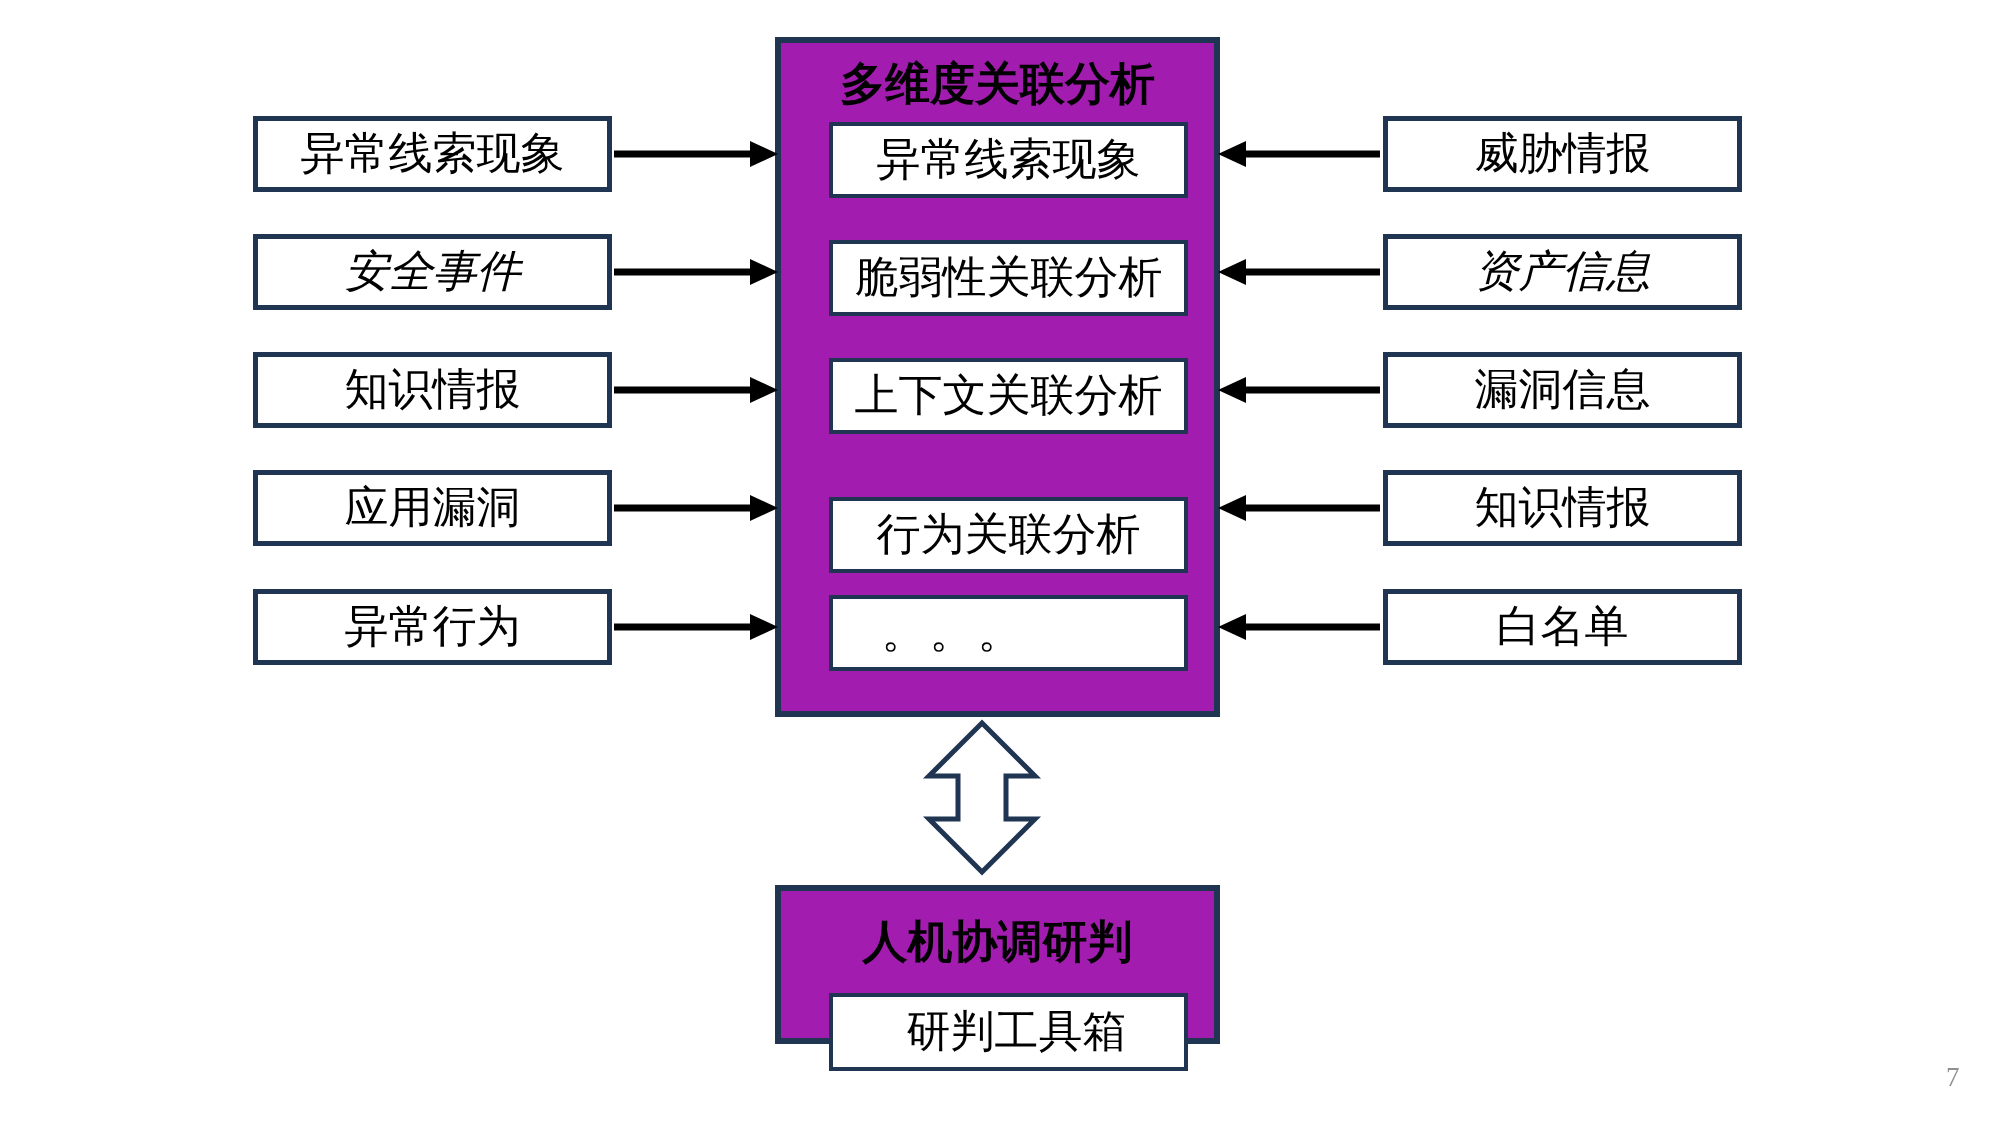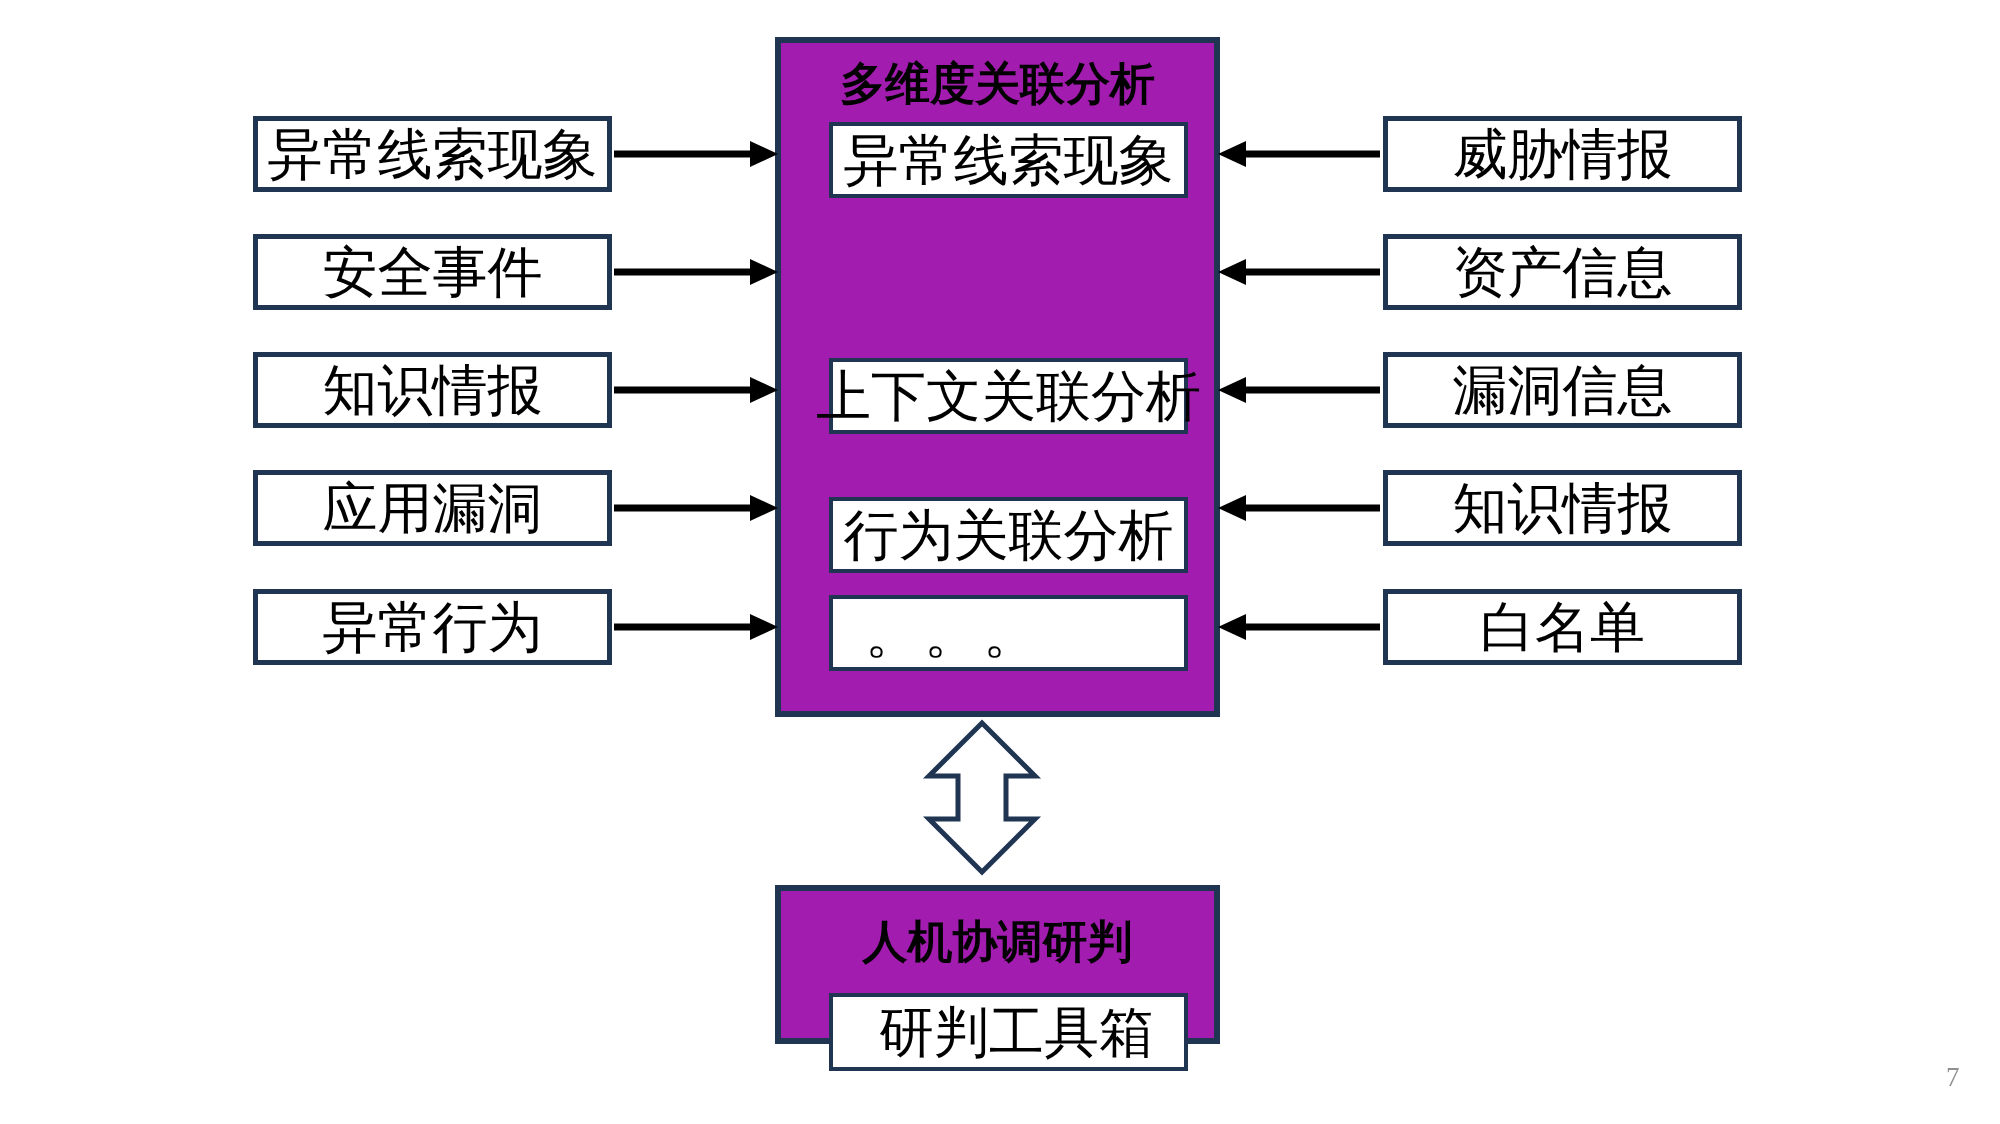--- a/index.html
+++ b/index.html
@@ -24,28 +24,28 @@
   .box {
     position: absolute;
     background: #ffffff;
     border: 5px solid var(--border);
     display: flex;
     align-items: center;
     justify-content: center;
   }
   .small-box { width: 359px; height: 76px; }
   .label {
-    font-size: 55px;
+    font-size: 44px;
     line-height: 1;
     white-space: nowrap;
     font-family: "Liberation Serif", "DejaVu Serif", serif;
   }
   
   .row1 { top: 116px; }
-  .row2 { top: 234px; }
+  .row2 { top: 234px; font-style: italic; }
   .row3 { top: 352px; }
   .row4 { top: 470px; }
   .row5 { top: 589px; }
   .col-left  { left: 253px; }
   .col-right { left: 1383px; }
 
   
   .panel {
     position: absolute;
     background: #a21caf;
@@ -117,20 +117,23 @@
   </div>
   <div class="box small-box col-left row5">
     <span class="label">异常行为</span>
   </div>
 
   <div class="panel center-panel">
     <div class="panel-title">多维度关联分析</div>
     <div class="box inner-box prow1">
       <span class="label">异常线索现象</span>
     </div>
+    <div class="box inner-box prow2">
+      <span class="label">脆弱性关联分析</span>
+    </div>
     <div class="box inner-box prow3">
       <span class="label">上下文关联分析</span>
     </div>
     <div class="box inner-box prow4">
       <span class="label">行为关联分析</span>
     </div>
     <div class="box inner-box prow5">
       <span class="label ellipsis-label">。。。</span>
     </div>
   </div>

